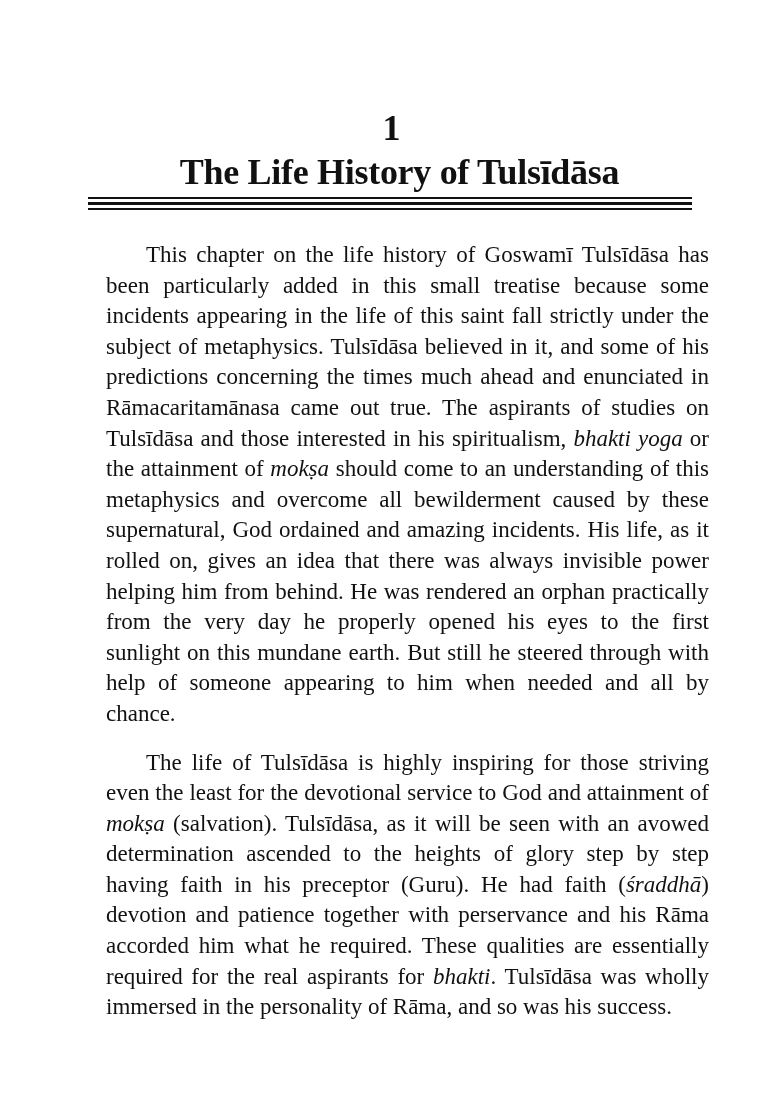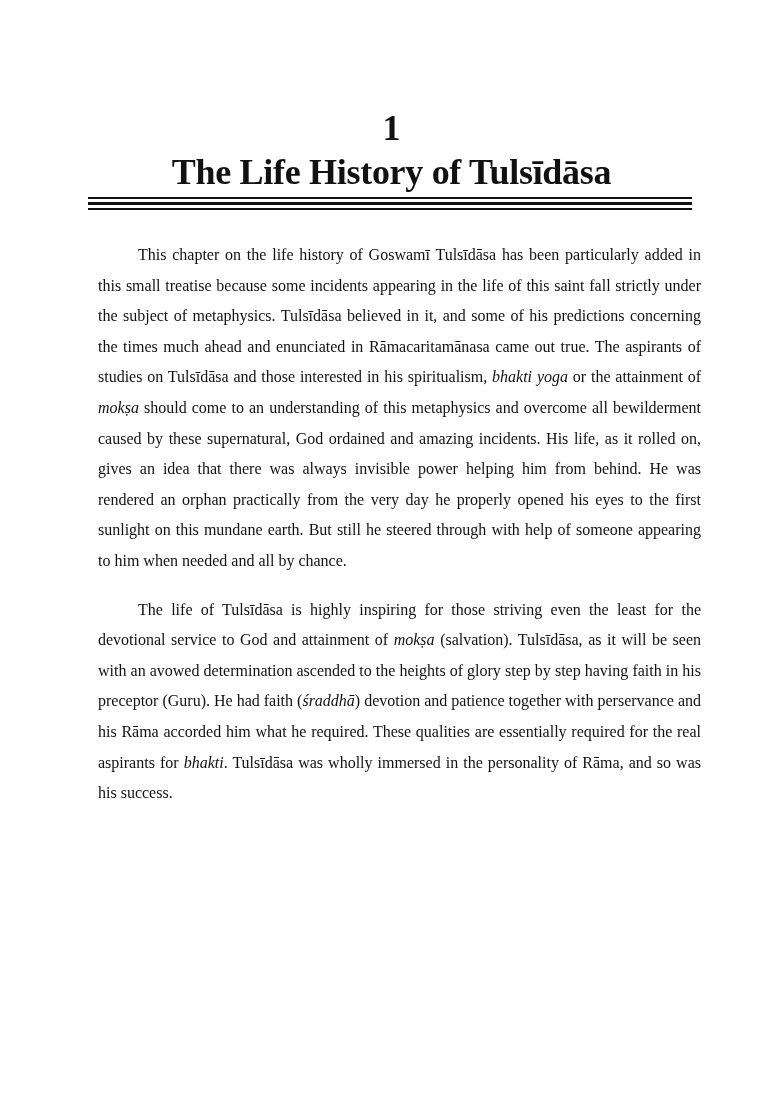--- a/index.html
+++ b/index.html
@@ -27,44 +27,44 @@
       left: 0;
       width: 603px;
       text-align: center;
       font-weight: bold;
       font-size: 36px;
       line-height: 40px;
     }
     .chapter-title {
       position: absolute;
       top: 150px;
-      left: 0;
+      left: 8px;
       width: 603px;
       text-align: center;
       font-weight: bold;
       font-size: 36px;
       line-height: 44px;
       letter-spacing: -0.3px;
     }
     .title-rule {
       position: absolute;
       top: 197px;
       left: -2px;
       width: 604px;
       height: 14px;
     }
     .title-rule .r1 { position:absolute; top:0; left:0; width:100%; height:2px; background:#111; }
     .title-rule .r2 { position:absolute; top:5px; left:0; width:100%; height:3px; background:#111; }
     .title-rule .r3 { position:absolute; top:11px; left:0; width:100%; height:2px; background:#111; }
     .body-text {
       position: absolute;
       top: 240px;
-      left: 8px;
+      left: 16px;
       width: 603px;
-      font-size: 16px;
+      font-size: 23px;
       line-height: 30.6px;
       text-align: justify;
       hyphens: none;
     }
     .body-text p {
       margin: 0;
       text-indent: 40px;
     }
     .body-text p + p {
       margin-top: 18px;

